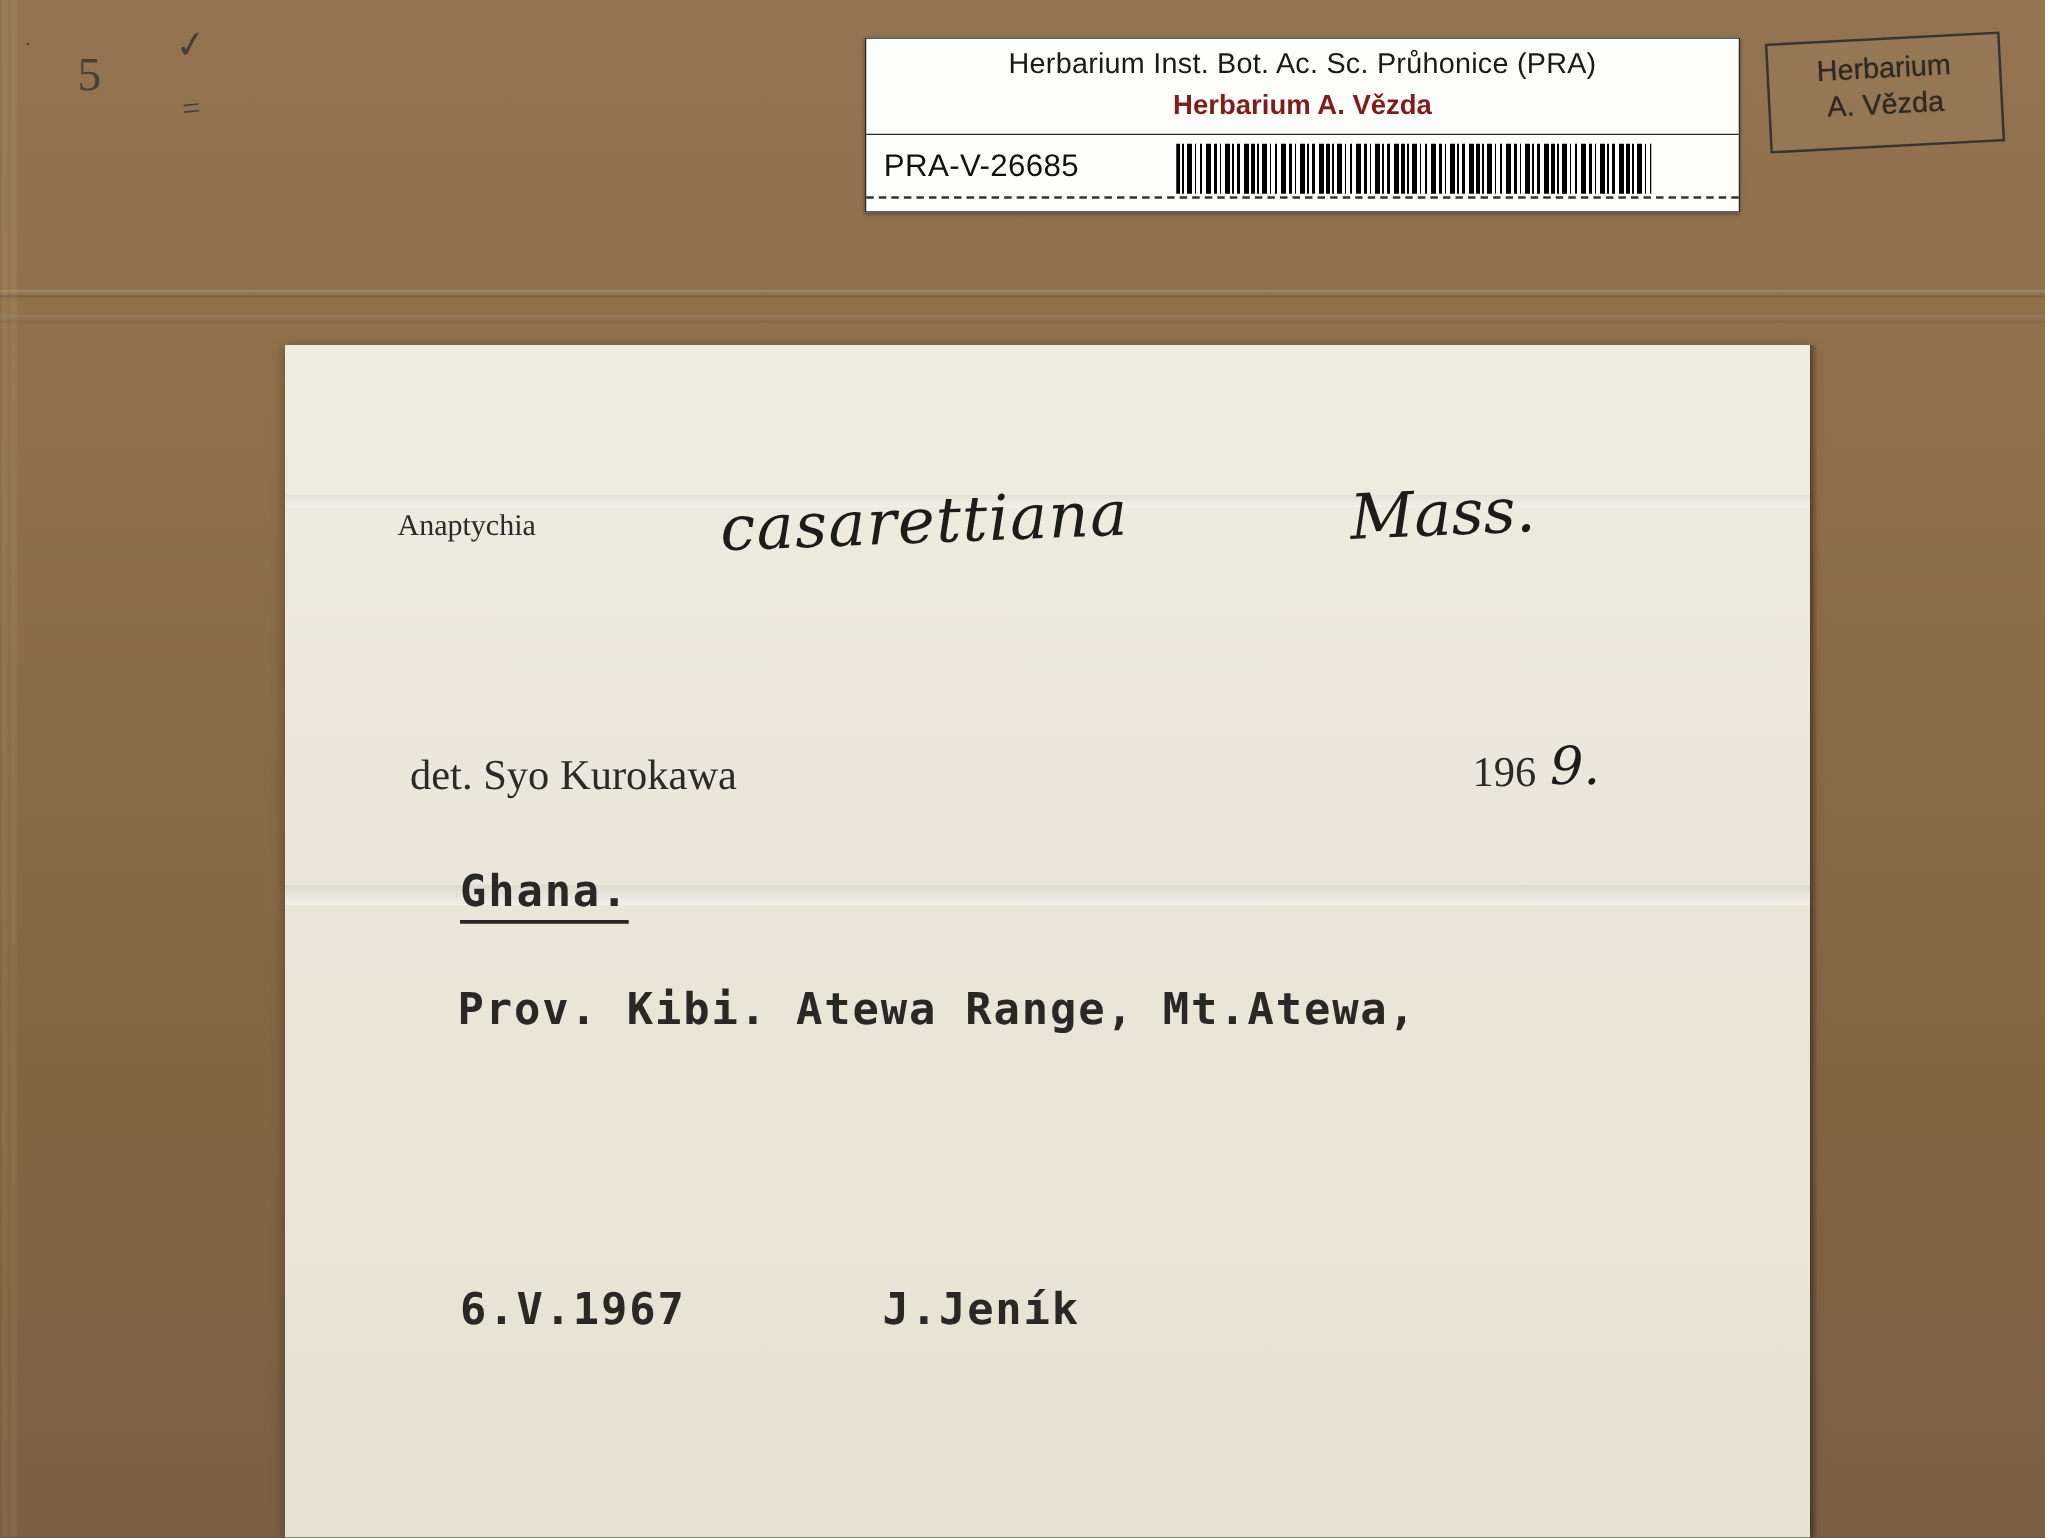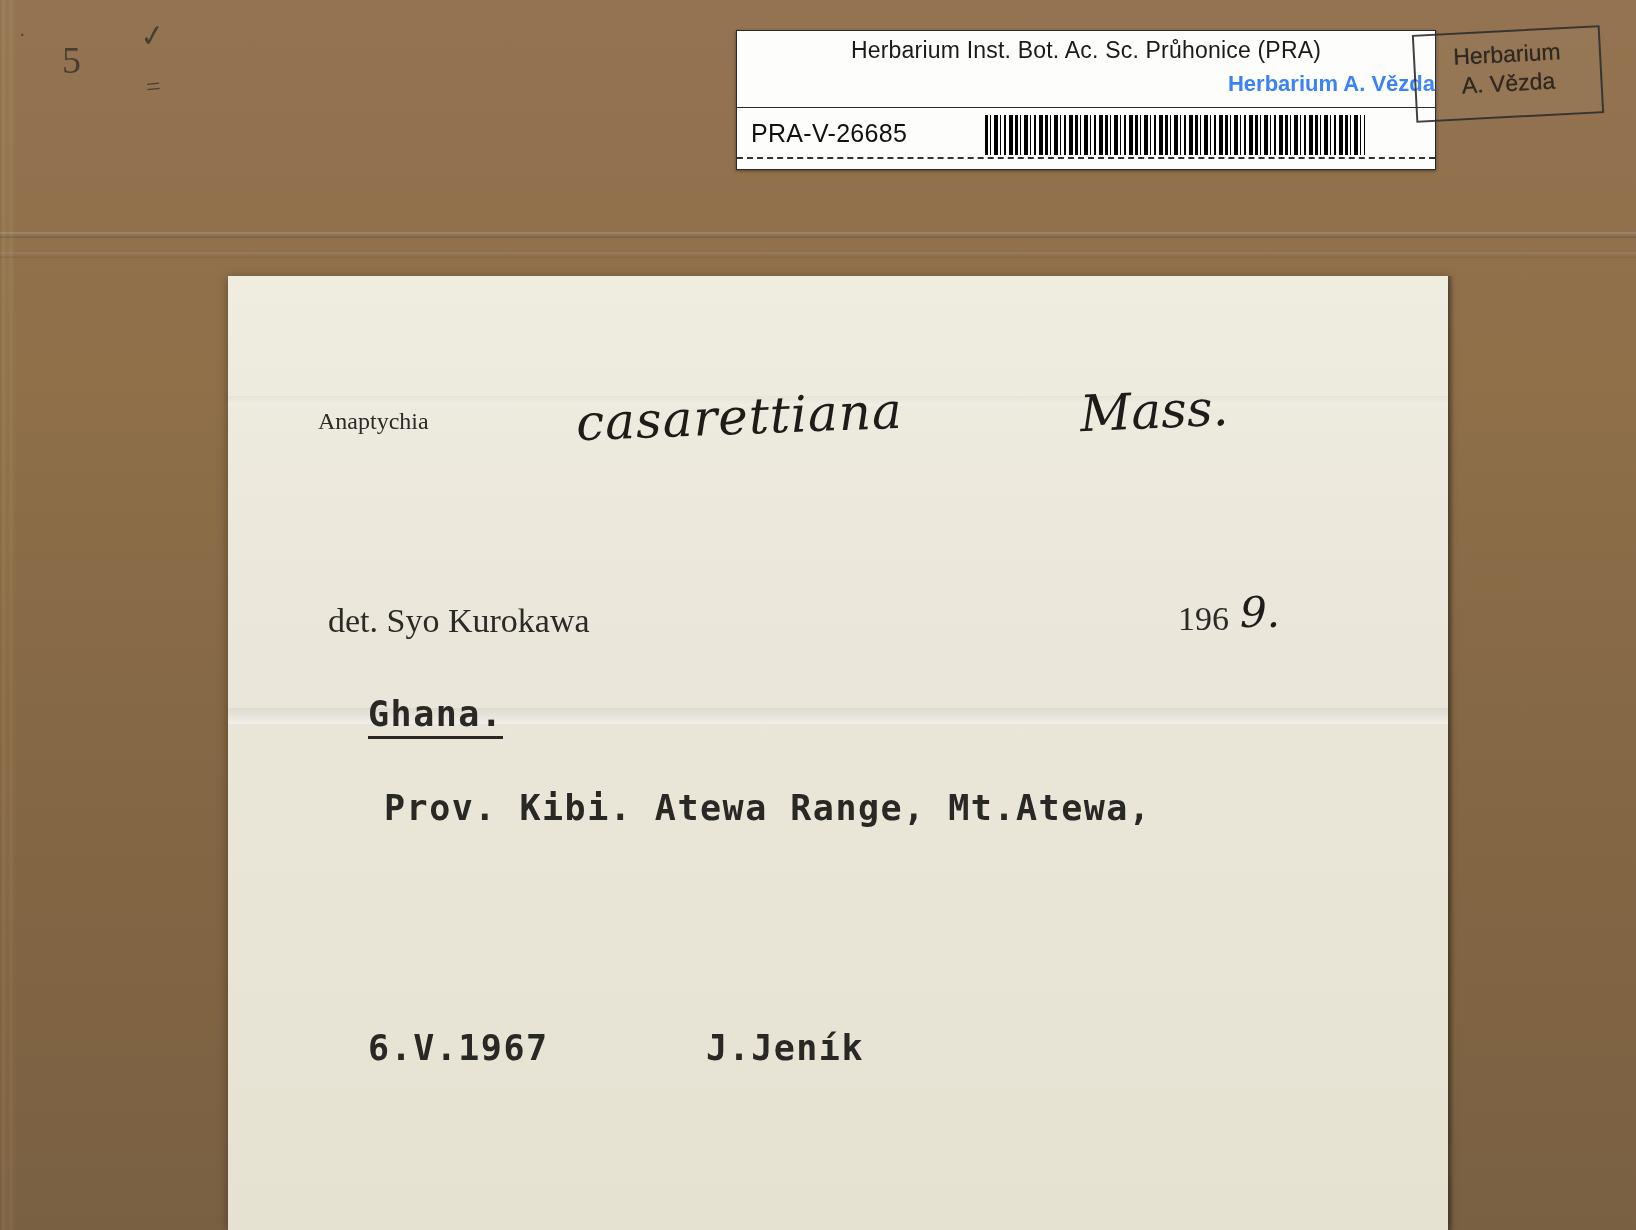--- a/index.html
+++ b/index.html
@@ -66,41 +66,40 @@
   #barcode-label {
     position: absolute;
     left: 692px;
     top: 30px;
     width: 700px;
     height: 140px;
     background: #fdfdfb;
     border: 1px solid #2a2a2a;
     box-shadow: 0 1px 3px rgba(0,0,0,0.45);
     box-sizing: border-box;
-    margin-left: 44px;
   }
   #label-line-1 {
     position: absolute;
     top: 6px;
     left: 0;
     width: 100%;
     text-align: center;
     font-size: 23px;
     color: #1a1a1a;
     letter-spacing: .2px;
   }
   #label-line-2 {
     position: absolute;
     top: 40px;
     left: 0;
     width: 100%;
-    text-align: right;
+    text-align: center;
     font-size: 22px;
     font-weight: bold;
-    color: #3b82f6;
+    color: #7f1d1d;
   }
   #label-divider {
     position: absolute;
     top: 76px;
     left: 0;
     width: 100%;
     height: 1px;
     background: #2a2a2a;
   }
   #accession-number {
@@ -280,21 +279,21 @@
     color: #2a2825;
     letter-spacing: 1.5px;
     font-weight: bold;
   }
   #country {
     left: 140px;
     top: 418px;
     border-bottom: 3px solid #2a2825;
     padding-bottom: 2px;
   }
-  #locality-line-1 { left: 156px; top: 512px; }
+  #locality-line-1 { left: 138px; top: 512px; }
   #locality-line-2 { left: 140px; top: 590px; }
   #collection-date { left: 140px; top: 752px; }
   #collector { left: 478px; top: 752px; }
 
   
   #label-edge-shadow {
     position: absolute;
     right: -6px;
     top: 0;
     width: 6px;

